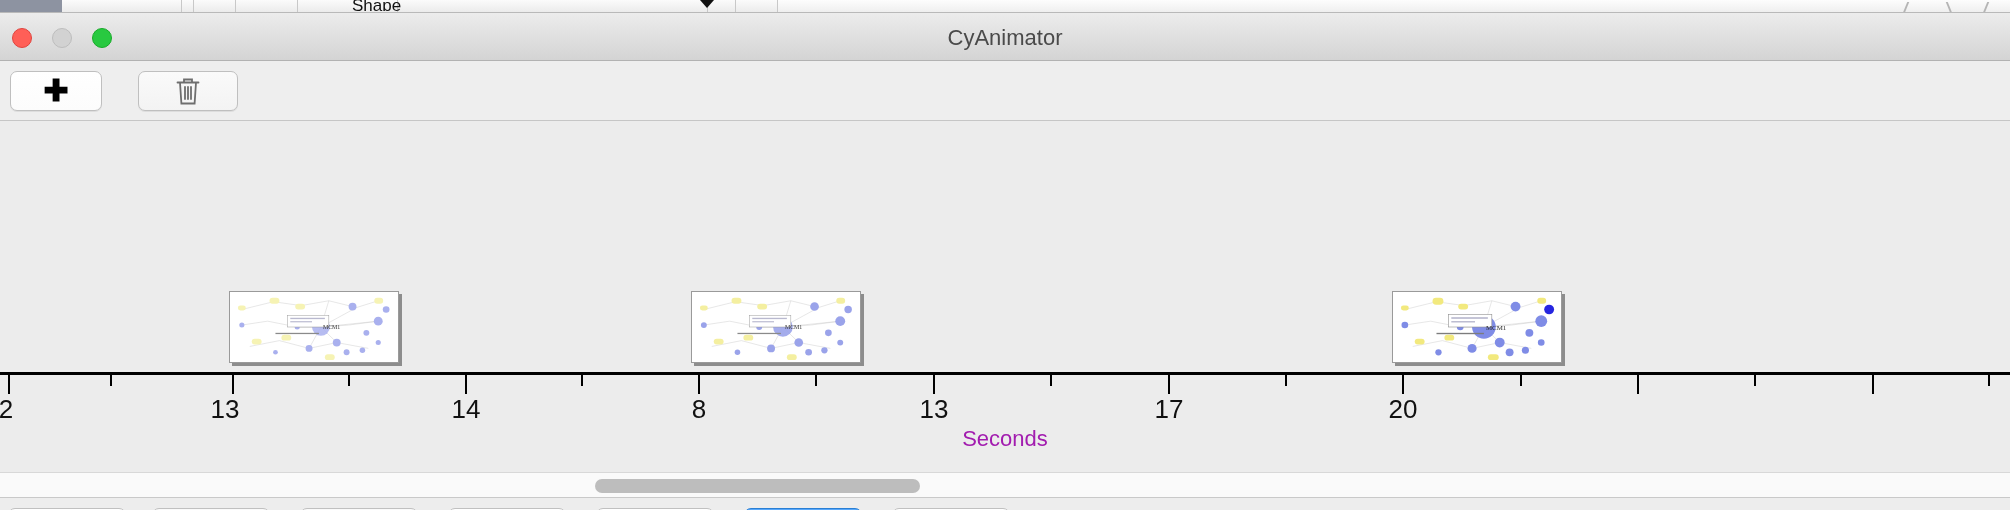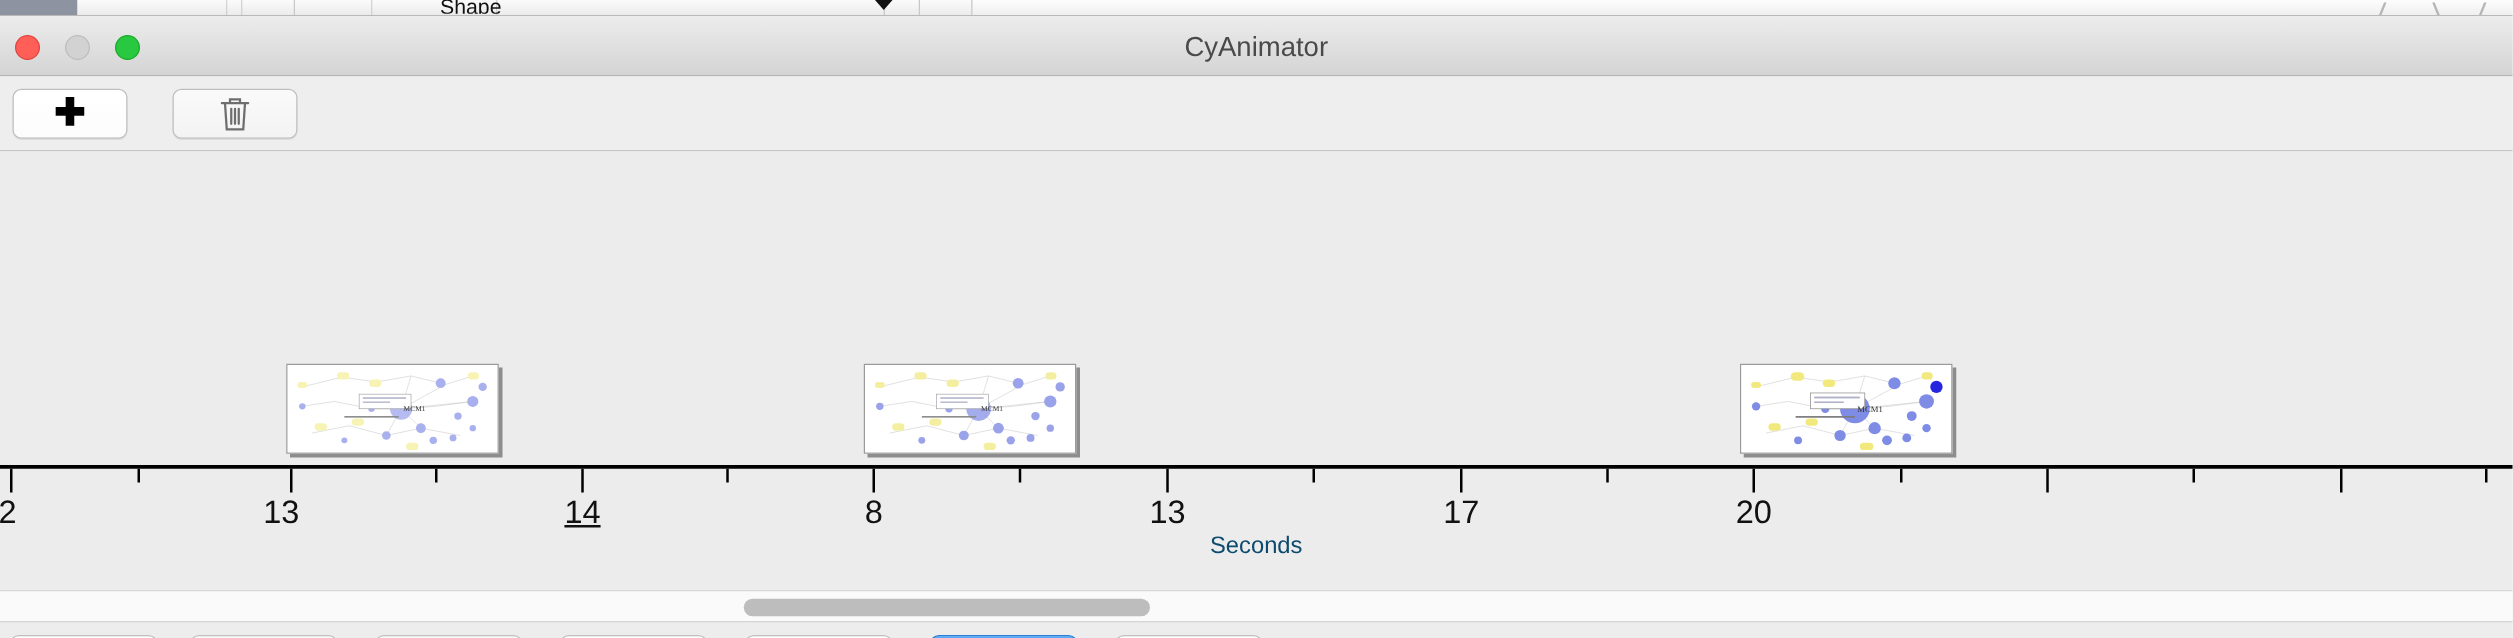--- a/index.html
+++ b/index.html
@@ -105,21 +105,21 @@
   }
   .tick{ position:absolute; top:3px; width:2px; background:#000; }
   .tick.major{ height:19px; }
   .tick.minor{ height:11px; }
   .tlabel{
     position:absolute; top:22px; font-size:26px; color:#111;
     transform:translateX(-50%); white-space:nowrap;
   }
   #axis-title{
     position:absolute; top:54px; left:0; right:0; text-align:center;
-    font-size:19px; color:#0c4a6e;
+    font-size:22px; color:#a21caf;
   }
 
   
   #scroll-track{
     position:relative; width:100%; height:26px;
     background:#fafafa; border-top:1px solid #d8d8d8;
     border-bottom:1px solid #c9c9c9;
   }
   #scroll-thumb{
     position:absolute; top:6px; left:595px; width:325px; height:14px;
@@ -352,21 +352,21 @@
     <div class="tick minor" style="left:1285px;"></div>
     <div class="tick major" style="left:1402px;"></div>
     <div class="tick minor" style="left:1520px;"></div>
     <div class="tick major" style="left:1637px;"></div>
     <div class="tick minor" style="left:1754px;"></div>
     <div class="tick major" style="left:1872px;"></div>
     <div class="tick minor" style="left:1988px;"></div>
 
     <div class="tlabel" style="left:6px;">2</div>
     <div class="tlabel" style="left:225px;">13</div>
-    <div class="tlabel" style="left:466px;text-decoration:underline;">14</div>
+    <div class="tlabel" style="left:466px;">14</div>
     <div class="tlabel" style="left:699px;">8</div>
     <div class="tlabel" style="left:934px;">13</div>
     <div class="tlabel" style="left:1169px;">17</div>
     <div class="tlabel" style="left:1403px;">20</div>
 
     <div id="axis-title">Seconds</div>
   </div>
 
   <div id="scroll-track">
     <div id="scroll-thumb"></div>

